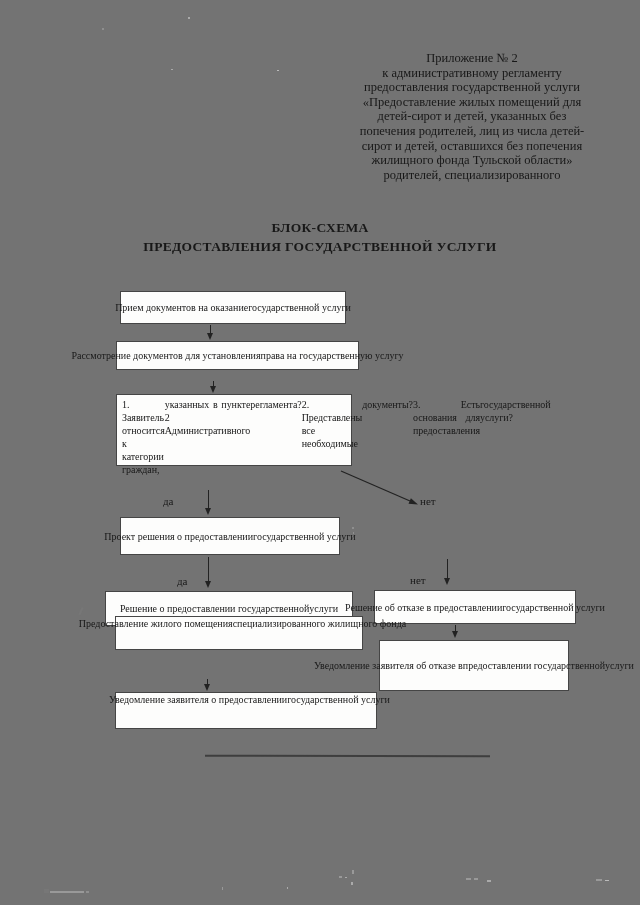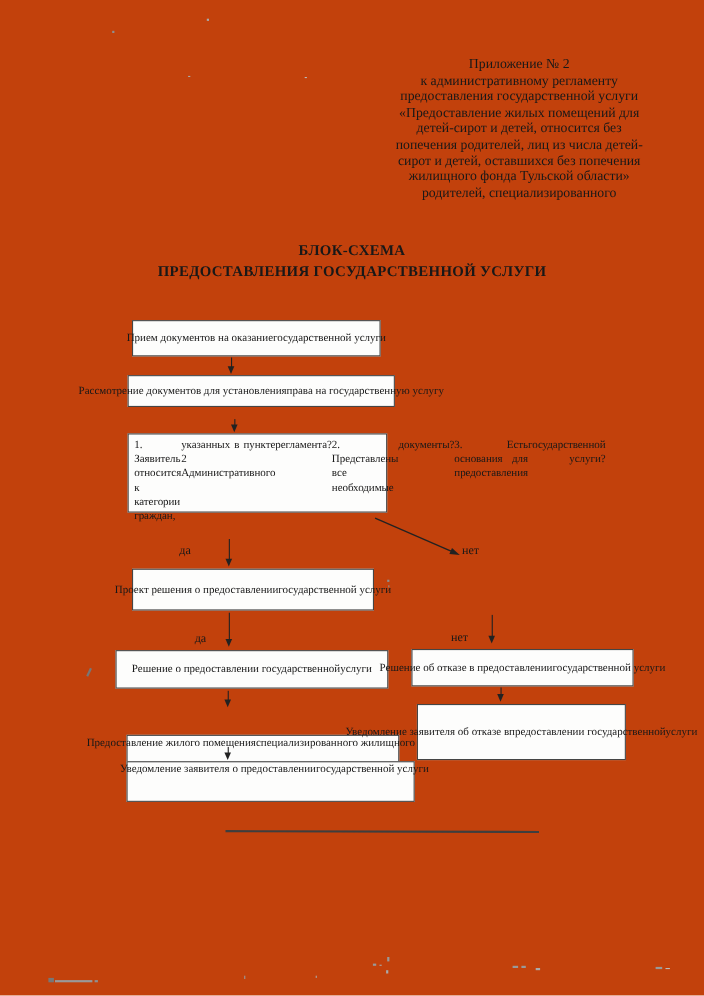--- a/index.html
+++ b/index.html
@@ -1,18 +1,18 @@
 <!DOCTYPE html>
 <html><head>
 <meta charset="utf-8">
 <style>
   html,body { margin:0; padding:0; background:#ffffff; }
   .page {
     position:relative; width:640px; height:905px;
-    background:#c2410c; overflow:hidden;
+    background:#737373; overflow:hidden;
     font-family:"Liberation Serif", serif; color:#181818;
   }
   
   .appendix {
     position:absolute; left:328px; top:51px; width:288px;
     text-align:center; font-size:12.5px; line-height:14.6px;
   }
   .appendix div { white-space:nowrap; }
   
   .doctitle {
@@ -23,21 +23,21 @@
   
   .box {
     position:absolute; box-sizing:border-box;
     border:1px solid #454545; background:#fdfdfc;
     display:flex; flex-direction:row; justify-content:center; align-items:center;
     font-size:10px; line-height:13px;
   }
   .bline { white-space:nowrap; }
   .la { align-items:flex-start; padding-left:7px; }
   .decision { justify-content:flex-start; align-items:stretch; padding:3px 5px 0 5px; }
-  .dline { line-height:13px; letter-spacing:-0.05px;text-align:right; }
+  .dline { line-height:13px; letter-spacing:-0.05px; }
   .jl { text-align:justify; text-align-last:justify; }
   
   .varrow { position:absolute; width:8px; }
   .varrow::before {
     content:""; position:absolute; left:3.5px; top:0; bottom:4px;
     width:1px; background:#222;
   }
   .varrow::after {
     content:""; position:absolute; left:0.5px; bottom:0; width:0; height:0;
     border-left:3.5px solid transparent; border-right:3.5px solid transparent;
@@ -54,21 +54,21 @@
 </head>
 <body>
 
 <div class="page">
 
   <div class="appendix">
     <div>Приложение № 2</div>
     <div>к административному регламенту</div>
     <div>предоставления государственной услуги</div>
     <div>«Предоставление жилых помещений для</div>
-    <div>детей-сирот и детей, относится без</div>
+    <div>детей-сирот и детей, указанных без</div>
     <div>попечения родителей, лиц из числа детей-</div>
     <div>сирот и детей, оставшихся без попечения</div>
     <div>жилищного фонда Тульской области»</div>
     <div>родителей, специализированного</div>
   </div>
 
   <div class="doctitle">
     <div>БЛОК-СХЕМА</div>
     <div>ПРЕДОСТАВЛЕНИЯ ГОСУДАРСТВЕННОЙ УСЛУГИ</div>
   </div>
@@ -124,21 +124,21 @@
   </div>
 
   <div class="box" style="left:374px;top:590px;width:202px;height:34px">
     <div class="bline">Решение об отказе в предоставлении</div>
     <div class="bline">государственной услуги</div>
   </div>
 
   <div class="varrow" style="left:203px;top:628px;height:15px"></div>
   <div class="varrow" style="left:451px;top:625px;height:13px"></div>
 
-  <div class="box la" style="left:115px;top:668px;width:248px;height:34px">
+  <div class="box la" style="left:115px;top:616px;width:248px;height:34px">
     <div class="bline">Предоставление жилого помещения</div>
     <div class="bline">специализированного жилищного фонда</div>
   </div>
 
   <div class="box" style="left:379px;top:640px;width:190px;height:51px">
     <div class="bline">Уведомление заявителя об отказе в</div>
     <div class="bline">предоставлении государственной</div>
     <div class="bline">услуги</div>
   </div>
 

